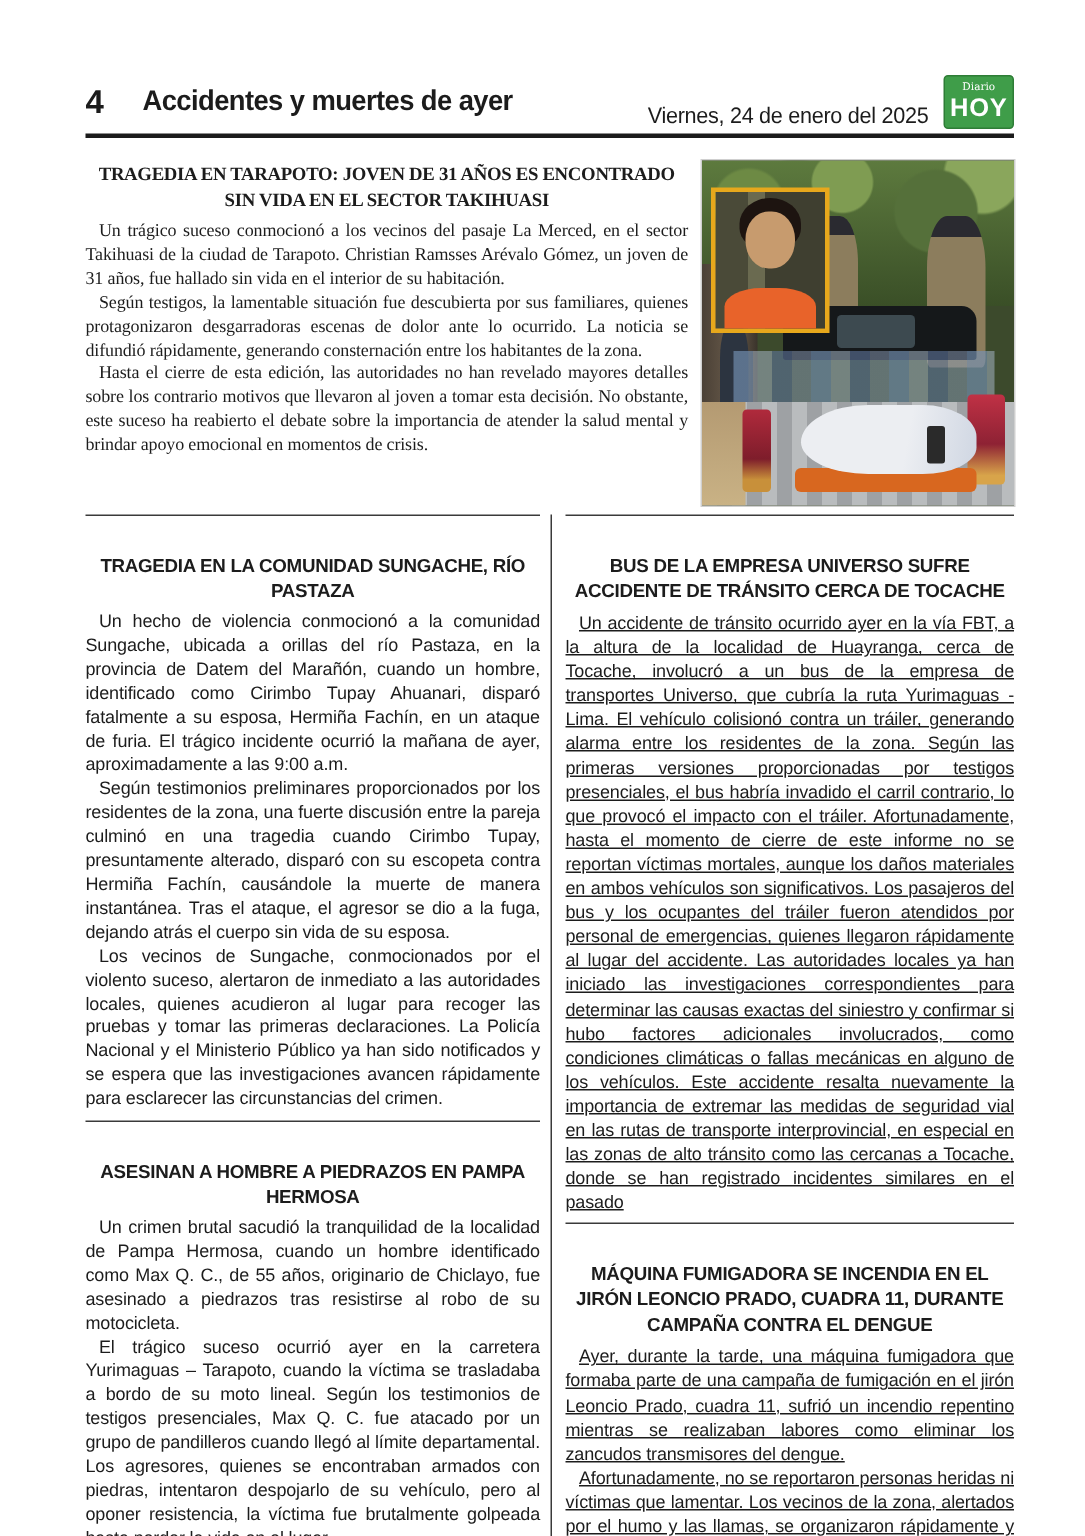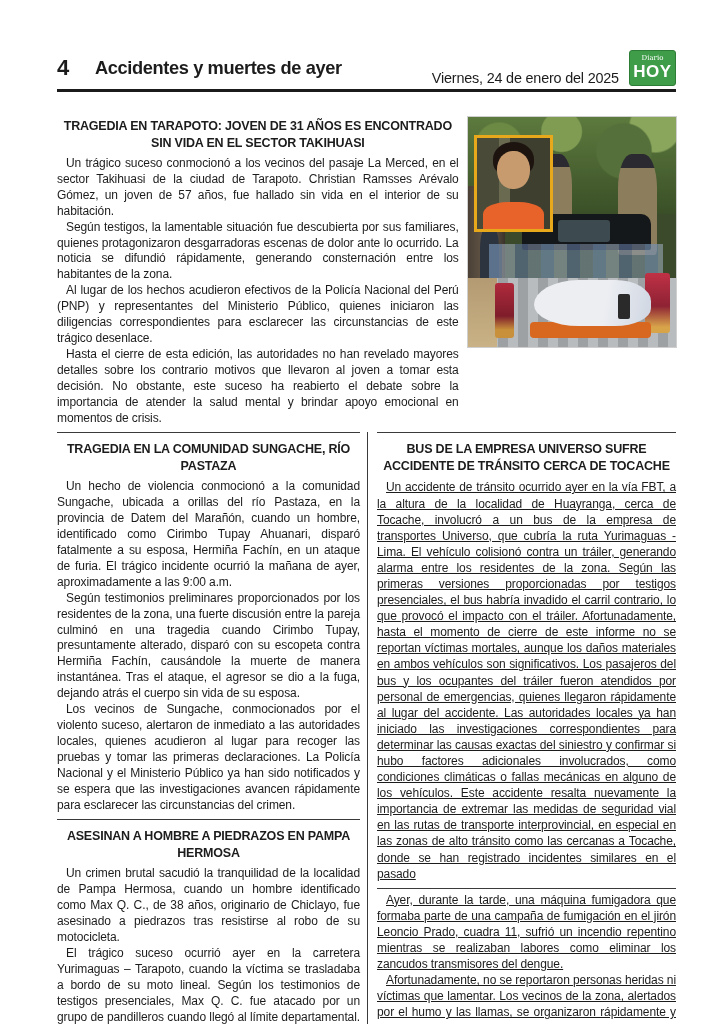--- a/index.html
+++ b/index.html
@@ -15,21 +15,21 @@
   .date { font-size:15px; letter-spacing:-0.2px; transform:scaleX(0.96); transform-origin:right; }
   .logo { background:#3f9d49; border:1px solid #2e7d36; border-radius:3px; width:47px; height:36px; display:flex; flex-direction:column; align-items:center; justify-content:center; line-height:1; }
   .logo .logo-top { color:#fff; font-family:"DejaVu Serif", serif; font-weight:normal; font-size:7px; margin-bottom:1px; }
   .logo .logo-main { color:#fff; font-family:Liberation Sans, sans-serif; font-weight:bold; font-size:17px; letter-spacing:0.5px; }
 
   
   .atitle { font-size:12.5px; font-weight:bold; text-align:center; line-height:17px; letter-spacing:-0.2px; margin:5px 0 4px 0; }
   .body-text p { font-size:12px; line-height:15.9px; text-align:justify; text-indent:9px; letter-spacing:-0.1px; }
 
   
-  .lead { display:flex; gap:9px; padding-top:21px; }
+  .lead { display:flex; gap:9px; padding-top:11px;font-family:Liberation Serif, serif; }
   .lead-text { width:403px; }
   .lead-photo { width:209px; height:230px; position:relative; overflow:hidden; background:#3c4a2c; margin-top:4px; box-shadow:0 0 0 1px #cfcfcf; }
 
   
   .ph { position:absolute; }
   .foliage { left:0; top:0; right:0; height:42%;
     background:
       radial-gradient(circle at 15% 30%, #6d8a44 0 12%, transparent 13%),
       radial-gradient(circle at 45% 15%, #7f9c52 0 14%, transparent 15%),
       radial-gradient(circle at 75% 35%, #55703a 0 16%, transparent 17%),
@@ -57,21 +57,21 @@
   .sheet-body:after { content:""; position:absolute; right:18%; top:30%; width:10%; height:55%; background:#2a2a2a; border-radius:2px; }
   .inset { left:3%; top:8%; width:38%; height:42%; border:3px solid #e7a81c; background:linear-gradient(90deg,#4a4a38 0 30%, #6a6a50 30% 45%, #3f3f30 45% 100%); overflow:hidden; }
   .inset .hair { position:absolute; left:22%; top:4%; width:56%; height:38%; background:#1d1410; border-radius:50% 50% 40% 40%; }
   .inset .face { position:absolute; left:28%; top:14%; width:44%; height:42%; background:#c79b6e; border-radius:48%; }
   .inset .shirt { position:absolute; left:8%; bottom:-4%; width:84%; height:34%; background:#e8632a; border-radius:40% 40% 0 0; }
 
   
   .columns { display:flex; margin-top:6px; }
   .col-left { width:311px; padding-right:7px; border-right:1.5px solid #3a3a3a; }
   .col-right { width:308px; padding-left:9px; }
-  .article { border-top:1.5px solid #3a3a3a; padding-top:3px; padding-bottom:6px; }
+  .article { border-top:1.5px solid #3a3a3a; padding-top:20px; padding-bottom:6px; }
   .col-right .body-text p { line-height:16.1px;text-decoration:underline; }
 </style>
 </head>
 <body>
 
 <div class="page">
 
   <div class="masthead">
     <div class="page-num">4</div>
     <div class="section-title">Accidentes y muertes de ayer</div>
@@ -80,23 +80,22 @@
       <div class="logo">
         <span class="logo-top">Diario</span>
         <span class="logo-main">HOY</span>
       </div>
     </div>
   </div>
 
   <div class="lead">
     <div class="lead-text body-text">
       <div class="atitle">TRAGEDIA EN TARAPOTO: JOVEN DE 31 AÑOS ES ENCONTRADO SIN VIDA EN EL SECTOR TAKIHUASI</div>
-      <p>Un trágico suceso conmocionó a los vecinos del pasaje La Merced, en el sector Takihuasi de la ciudad de Tarapoto. Christian Ramsses Arévalo Gómez, un joven de 57 años, fue hallado sin vida en el interior de su habitación.</p>
+      <p>Un trágico suceso conmocionó a los vecinos del pasaje La Merced, en el sector Takihuasi de la ciudad de Tarapoto. Christian Ramsses Arévalo Gómez, un joven de 31 años, fue hallado sin vida en el interior de su habitación.</p>
       <p>Según testigos, la lamentable situación fue descubierta por sus familiares, quienes protagonizaron desgarradoras escenas de dolor ante lo ocurrido. La noticia se difundió rápidamente, generando consternación entre los habitantes de la zona.</p>
-      <p>Al lugar de los hechos acudieron efectivos de la Policía Nacional del Perú (PNP) y representantes del Ministerio Público, quienes iniciaron las diligencias correspondientes para esclarecer las circunstancias de este trágico desenlace.</p>
       <p>Hasta el cierre de esta edición, las autoridades no han revelado mayores detalles sobre los contrario motivos que llevaron al joven a tomar esta decisión. No obstante, este suceso ha reabierto el debate sobre la importancia de atender la salud mental y brindar apoyo emocional en momentos de crisis.</p>
     </div>
     <div class="lead-photo">
       <div class="ph foliage"></div>
       <div class="ph wall"></div>
       <div class="ph bystander"></div>
       <div class="ph officer officer-mid"></div>
       <div class="ph officer officer-right"></div>
       <div class="ph cab"></div>
       <div class="ph pixel-band"></div>
@@ -117,31 +116,32 @@
   <div class="columns">
     <div class="col-left">
       <div class="article body-text">
         <div class="atitle">TRAGEDIA EN LA COMUNIDAD SUNGACHE, RÍO PASTAZA</div>
         <p>Un hecho de violencia conmocionó a la comunidad Sungache, ubicada a orillas del río Pastaza, en la provincia de Datem del Marañón, cuando un hombre, identificado como Cirimbo Tupay Ahuanari, disparó fatalmente a su esposa, Hermiña Fachín, en un ataque de furia. El trágico incidente ocurrió la mañana de ayer, aproximadamente a las 9:00 a.m.</p>
         <p>Según testimonios preliminares proporcionados por los residentes de la zona, una fuerte discusión entre la pareja culminó en una tragedia cuando Cirimbo Tupay, presuntamente alterado, disparó con su escopeta contra Hermiña Fachín, causándole la muerte de manera instantánea. Tras el ataque, el agresor se dio a la fuga, dejando atrás el cuerpo sin vida de su esposa.</p>
         <p>Los vecinos de Sungache, conmocionados por el violento suceso, alertaron de inmediato a las autoridades locales, quienes acudieron al lugar para recoger las pruebas y tomar las primeras declaraciones. La Policía Nacional y el Ministerio Público ya han sido notificados y se espera que las investigaciones avancen rápidamente para esclarecer las circunstancias del crimen.</p>
       </div>
       <div class="article body-text">
         <div class="atitle">ASESINAN A HOMBRE A PIEDRAZOS EN PAMPA HERMOSA</div>
-        <p>Un crimen brutal sacudió la tranquilidad de la localidad de Pampa Hermosa, cuando un hombre identificado como Max Q. C., de 38 años, originario de Chiclayo, fue asesinado a piedrazos tras resistirse al robo de su motocicleta.</p>
+        <p>Un crimen brutal sacudió la tranquilidad de la localidad de Pampa Hermosa, cuando un hombre identificado como Max Q. C., de 55 años, originario de Chiclayo, fue asesinado a piedrazos tras resistirse al robo de su motocicleta.</p>
         <p>El trágico suceso ocurrió ayer en la carretera Yurimaguas – Tarapoto, cuando la víctima se trasladaba a bordo de su moto lineal. Según los testimonios de testigos presenciales, Max Q. C. fue atacado por un grupo de pandilleros cuando llegó al límite departamental. Los agresores, quienes se encontraban armados con piedras, intentaron despojarlo de su vehículo, pero al oponer resistencia, la víctima fue brutalmente golpeada hasta perder la vida en el lugar.</p>
 
       </div>
     </div>
     <div class="col-right">
       <div class="article body-text">
         <div class="atitle">BUS DE LA EMPRESA UNIVERSO SUFRE ACCIDENTE DE TRÁNSITO CERCA DE TOCACHE</div>
         <p>Un accidente de tránsito ocurrido ayer en la vía FBT, a la altura de la localidad de Huayranga, cerca de Tocache, involucró a un bus de la empresa de transportes Universo, que cubría la ruta Yurimaguas - Lima. El vehículo colisionó contra un tráiler, generando alarma entre los residentes de la zona. Según las primeras versiones proporcionadas por testigos presenciales, el bus habría invadido el carril contrario, lo que provocó el impacto con el tráiler. Afortunadamente, hasta el momento de cierre de este informe no se reportan víctimas mortales, aunque los daños materiales en ambos vehículos son significativos. Los pasajeros del bus y los ocupantes del tráiler fueron atendidos por personal de emergencias, quienes llegaron rápidamente al lugar del accidente. Las autoridades locales ya han iniciado las investigaciones correspondientes para determinar las causas exactas del siniestro y confirmar si hubo factores adicionales involucrados, como condiciones climáticas o fallas mecánicas en alguno de los vehículos. Este accidente resalta nuevamente la importancia de extremar las medidas de seguridad vial en las rutas de transporte interprovincial, en especial en las zonas de alto tránsito como las cercanas a Tocache, donde se han registrado incidentes similares en el pasado</p>
       </div>
       <div class="article body-text">
+        <div class="atitle">MÁQUINA FUMIGADORA SE INCENDIA EN EL JIRÓN LEONCIO PRADO, CUADRA 11, DURANTE CAMPAÑA CONTRA EL DENGUE</div>
         <p>Ayer, durante la tarde, una máquina fumigadora que formaba parte de una campaña de fumigación en el jirón Leoncio Prado, cuadra 11, sufrió un incendio repentino mientras se realizaban labores como eliminar los zancudos transmisores del dengue.</p>
         <p>Afortunadamente, no se reportaron personas heridas ni víctimas que lamentar. Los vecinos de la zona, alertados por el humo y las llamas, se organizaron rápidamente y colaboraron en las tareas para sofocar el fuego, evitando que el siniestro causara mayores daños.</p>
 
       </div>
     </div>
   </div>
 
 </div>
 
 </body></html>

